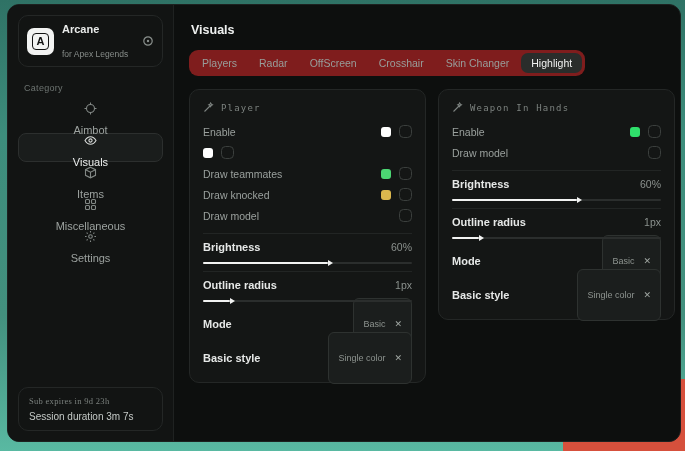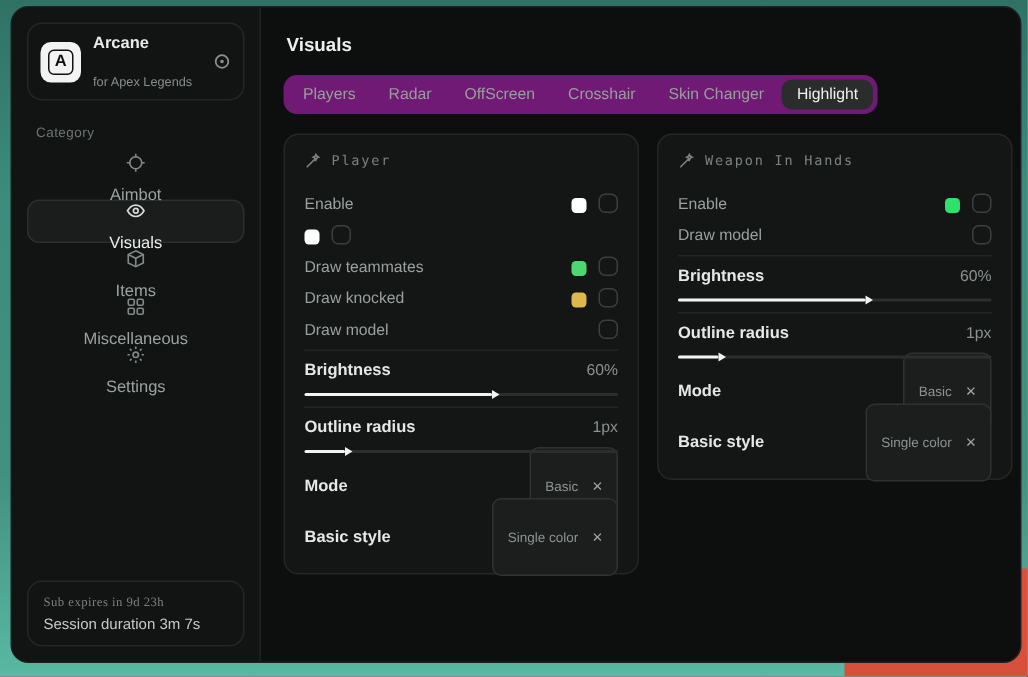--- a/index.html
+++ b/index.html
@@ -61,39 +61,39 @@
   }
   .sf-line1 { font-family:Liberation Serif, serif; font-size:8.5px; color:#7b817e; letter-spacing:.3px; }
   .sf-line2 { font-size:10px; color:#c5cac7; margin-top:5px; }
 
   
   .main { flex:1; padding:14px 15px; position:relative; }
   .page-title { font-size:12.5px; font-weight:bold; color:#eef0ef; margin:4px 0 0 2px; }
 
   .tabbar {
     display:inline-flex; align-items:center; gap:2px;
-    background:#701a75; border-radius:9px; padding:3px; margin-top:13px;
+    background:#7f1d1d; border-radius:9px; padding:3px; margin-top:13px;
   }
   .tab {
     padding:4px 10px; font-size:10.5px; color:#989e9b; border-radius:7px; cursor:default; white-space:nowrap;
   }
   .tab.selected { background:#2a2d2b; color:#f0f2f1; }
 
   .panels { display:flex; align-items:flex-start; gap:12px; margin-top:13px; }
   .panel {
     width:237px; background:#141615; border:1px solid #242726; border-radius:10px;
     padding:10px 13px 12px 13px;
   }
   .panel-head {
     display:flex; align-items:center; gap:7px; margin:2px 0 8px 0;
     font-family:"DejaVu Sans Mono", monospace; font-size:9px; letter-spacing:1.2px; color:#7c827f;
   }
   .panel-head .ph-icon { display:flex; color:#7c827f; }
 
-  .t-row { display:flex; align-items:flex-end; height:21px; }
+  .t-row { display:flex; align-items:center; height:21px; }
   .t-label { flex:1; font-size:10.5px; color:#9aa09d; }
   .swatch { width:10px; height:10px; border-radius:3px; margin-right:8px; flex:none; }
   .checkbox {
     width:13px; height:13px; border:1.5px solid #3b3f3d; border-radius:4.5px;
     background:transparent; flex:none;
   }
 
   .divider { height:1px; background:#222524; margin:7px 0; }
 
   .s-head { display:flex; align-items:center; }

